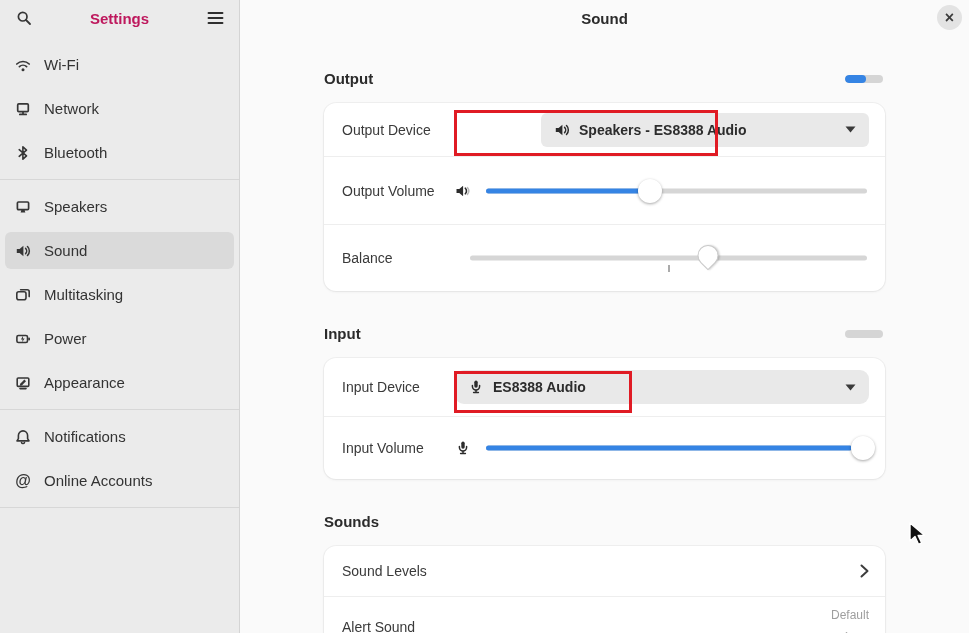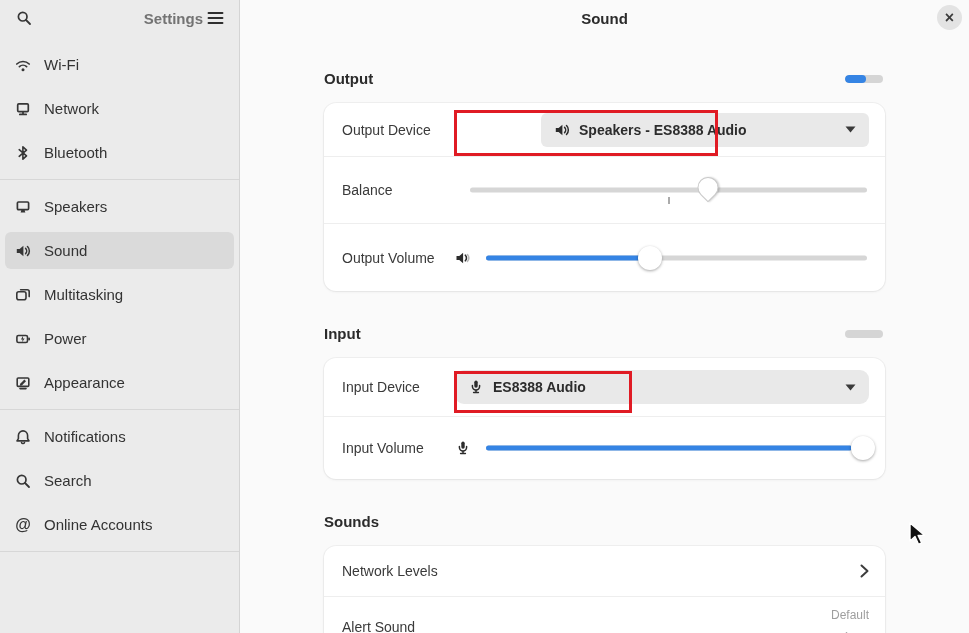--- a/index.html
+++ b/index.html
@@ -4,21 +4,21 @@
 <style>
   * { margin:0; padding:0; box-sizing:border-box; }
   html,body { width:969px; height:633px; overflow:hidden; background:#fafafa;
               font-family:"Liberation Sans", sans-serif; }
   .app { position:relative; display:flex; width:969px; height:633px; }
 
   
   .sidebar { width:240px; height:100%; background:var(--sidebar-bg,#ebebeb);
              border-right:1px solid #d4d4d4; flex:none; }
   .sb-header { height:36px; display:flex; align-items:center; padding:0 12px; }
-  .sb-title { flex:1; text-align:right; font-weight:bold; font-size:15px; color:#737373; }
+  .sb-title { flex:1; text-align:center; font-weight:bold; font-size:15px; color:#be185d; }
   .icon-btn { width:24px; height:24px; display:flex; align-items:center; justify-content:center; }
   .nav { padding:10px 5px 16px; }
   .nav-item { display:flex; align-items:center; height:37px; margin-bottom:7px;
               border-radius:6px; padding:0 10px; gap:13px; font-size:15px; color:#333; cursor:default; }
   .nav-item.selected { background:var(--selected-bg,#dadada); }
   .nav-item .ni { width:16px; height:16px; flex:none; display:flex; align-items:center; justify-content:center; }
   .nav-divider { height:1px; background:#d7d7d7; margin:8px -5px; }
   .at-glyph { font-size:16px; font-weight:bold; color:#363636; line-height:16px; }
 
   
@@ -191,29 +191,20 @@
       <div class="nav-divider"></div>
 
       <div class="nav-item">
         <span class="ni">
           <svg width="16" height="16" viewBox="0 0 16 16">
               <path d="M8,1.9 A4.6,4.6 0 0 1 12.6,6.5 V9.6 L14,11.9 H2 L3.4,9.6 V6.5 A4.6,4.6 0 0 1 8,1.9 Z" fill="none" stroke="#363636" stroke-width="1.6" stroke-linejoin="round"></path>
               <path d="M6.5,13.5 A1.6,1.6 0 0 0 9.5,13.5" fill="none" stroke="#363636" stroke-width="1.6" stroke-linecap="round"></path>
             </svg>
         </span>
         <span>Notifications</span>
-      </div>
-      <div class="nav-item">
-        <span class="ni">
-          <svg width="16" height="16" viewBox="0 0 16 16">
-              <circle cx="6.7" cy="6.7" r="4.3" fill="none" stroke="#363636" stroke-width="1.7"></circle>
-              <line x1="10" y1="10" x2="14" y2="14" stroke="#363636" stroke-width="1.8" stroke-linecap="round"></line>
-            </svg>
-        </span>
-        <span>Search</span>
       </div>
       <div class="nav-item">
         <span class="ni">
           <span class="at-glyph">@</span>
         </span>
         <span>Online Accounts</span>
       </div>
 
       <div class="nav-divider"></div>
     </nav>
@@ -251,43 +242,43 @@
               <span class="dd-value">Speakers - ES8388 Audio</span>
               <span class="dd-arrow">
                 <svg width="11" height="7" viewBox="0 0 11 7">
                     <polygon points="0.5,0.5 10.5,0.5 5.5,6.5" fill="#3a3a3a"></polygon>
                   </svg>
               </span>
             </div>
           </div>
         </div>
 
-        <div class="row h67">
-          <span class="row-label vol-label">Balance</span>
-          <div class="slider balance-slider">
-            <div class="track"></div>
-            <div class="tick"></div>
-            <div class="balance-handle" style="left: 60%;"></div>
-          </div>
-        </div>
-
         <div class="row h68">
           <span class="row-label vol-label">Output Volume</span>
           <span class="vol-icon">
             <svg width="17" height="16" viewBox="0 0 17 16">
                 <path d="M1.5,6.1 H4.3 L8.1,2.8 V13.2 L4.3,9.9 H1.5 Z" fill="#2c2c2c"></path>
                 <path d="M10.3,5.2 A3.9,3.9 0 0 1 10.3,10.8" fill="none" stroke="#2c2c2c" stroke-width="1.6" stroke-linecap="round"></path>
                 <path d="M12.4,4.6 A5.2,5.2 0 0 1 12.4,11.4" fill="none" stroke="#b9b9b9" stroke-width="1.5" stroke-linecap="round"></path>
               </svg>
           </span>
           <div class="slider">
             <div class="track">
               <div class="fill" style="width: 43%;"></div>
             </div>
             <div class="handle" style="left: 43%;"></div>
+          </div>
+        </div>
+
+        <div class="row h67">
+          <span class="row-label vol-label">Balance</span>
+          <div class="slider balance-slider">
+            <div class="track"></div>
+            <div class="tick"></div>
+            <div class="balance-handle" style="left: 60%;"></div>
           </div>
         </div>
       </div>
 
       <div class="section-head">
         <span class="section-title">Input</span>
         <span class="level-meter">
           <span class="level-fill" style="display: block; width: 0%;"></span>
         </span>
       </div>
@@ -331,21 +322,21 @@
           </div>
         </div>
       </div>
 
       <div class="section-head">
         <span class="section-title">Sounds</span>
       </div>
 
       <div class="card">
         <div class="row h50">
-          <span class="row-label">Network Levels</span>
+          <span class="row-label">Sound Levels</span>
           <span class="list-value">
             <span class="chev">
               <svg width="9" height="14" viewBox="0 0 9 14">
                   <polyline points="1.5,1.5 7.5,7 1.5,12.5" fill="none" stroke="#3c3c3c" stroke-width="2" stroke-linecap="round" stroke-linejoin="round"></polyline>
                 </svg>
             </span>
           </span>
         </div>
         <div class="row h60">
           <span class="row-label">Alert Sound</span>

